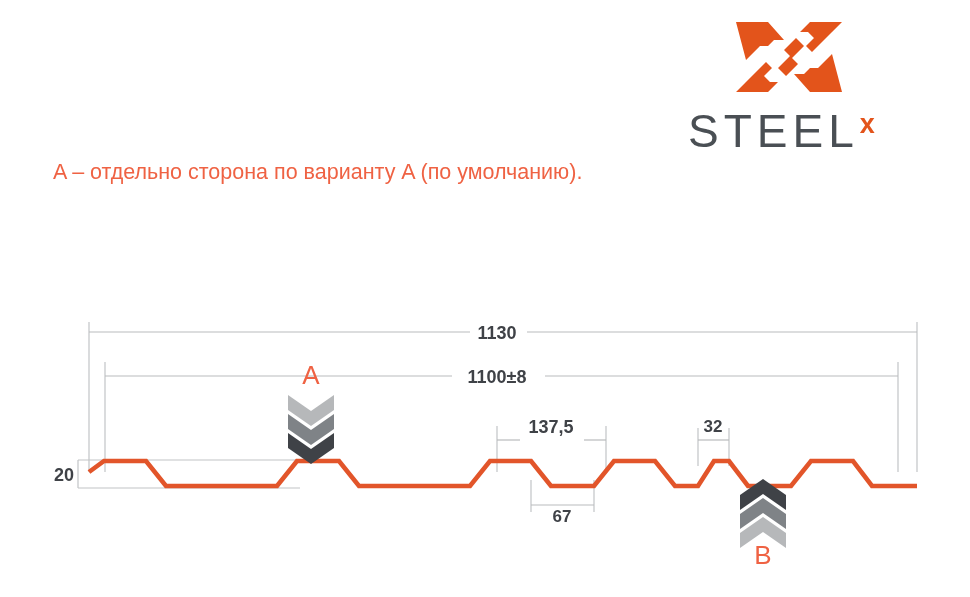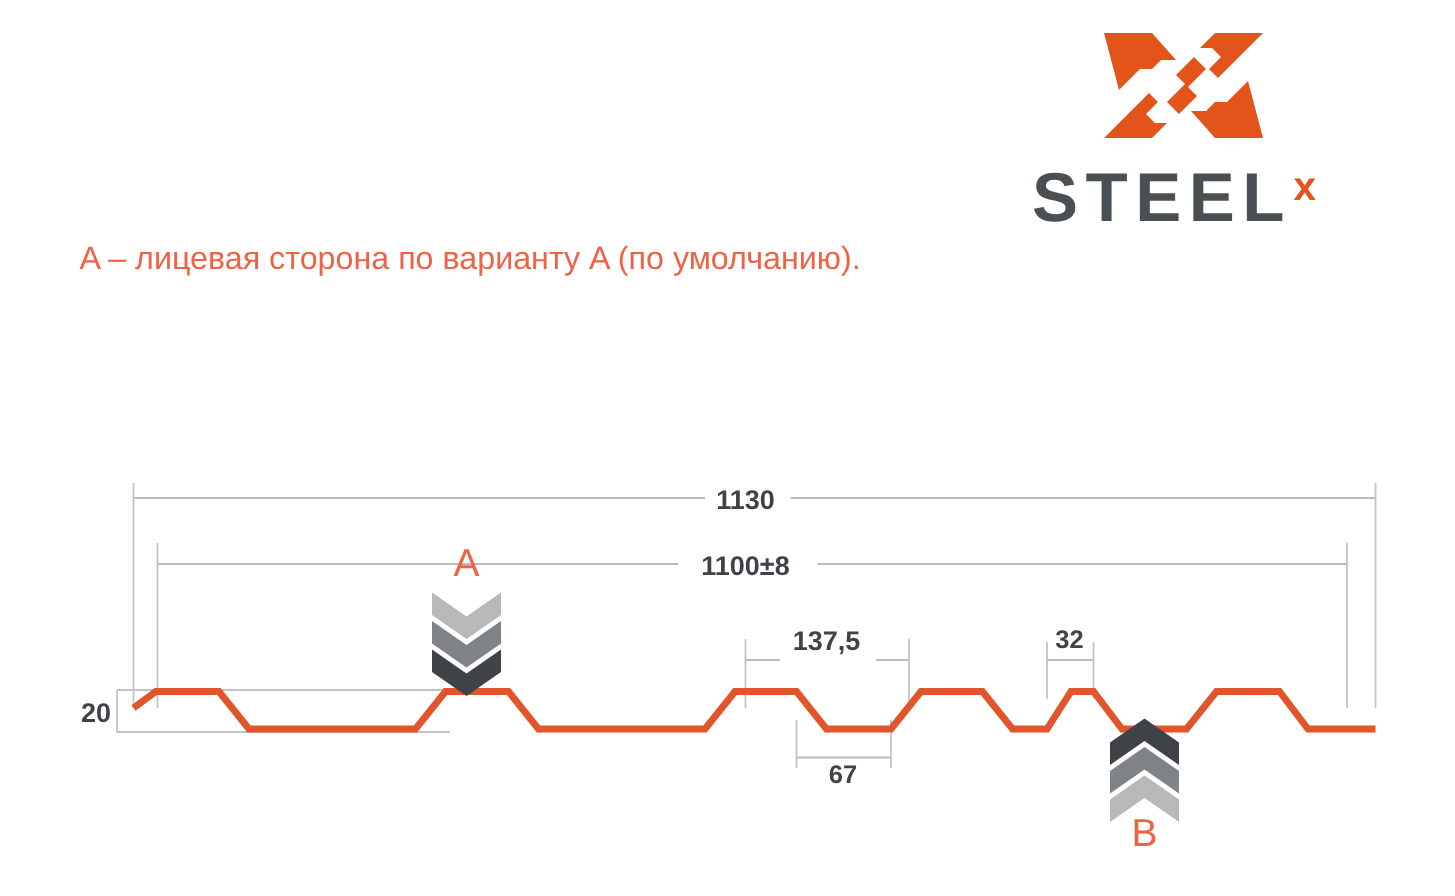--- a/index.html
+++ b/index.html
@@ -38,21 +38,21 @@
     left: 0px;
     top: 90px;
     width: 215px;
     height: 42px;
     display: flex;
     align-items: baseline;
     justify-content: flex-start;
   }
   #logo-steel {
     font-family: "Liberation Sans", sans-serif;
-    font-weight: bold;
+    font-weight: normal;
     font-size: 46px;
     letter-spacing: 5px;
     color: #4a4f54;
     line-height: 1;
   }
   #logo-x {
     font-family: "Liberation Sans", sans-serif;
     font-weight: bold;
     font-size: 27px;
     color: #e3541b;
@@ -138,21 +138,21 @@
 
         <path d="M62 20 L70 28 L58 40 L64 46 L52 58 L44 50 L56 38 L50 32 Z"></path>
       </g>
     </svg>
     <div id="logo-wordmark">
       <span id="logo-steel">STEEL</span>
       <span id="logo-x">x</span>
     </div>
   </div>
 
-  <div class="caption" id="caption-a">A – лицевая сторона по варианту A (по умолчанию).</div>
+  <div class="caption" id="caption-a">A – отдельно сторона по варианту A (по умолчанию).</div>
 
   <div id="drawing">
     <svg width="970" height="297" viewBox="0 0 970 297">
 
       <g>
 
         <line class="ext-line" x1="89" y1="22" x2="89" y2="172"></line>
 
         <line class="ext-line" x1="105" y1="62" x2="105" y2="172"></line>
 

